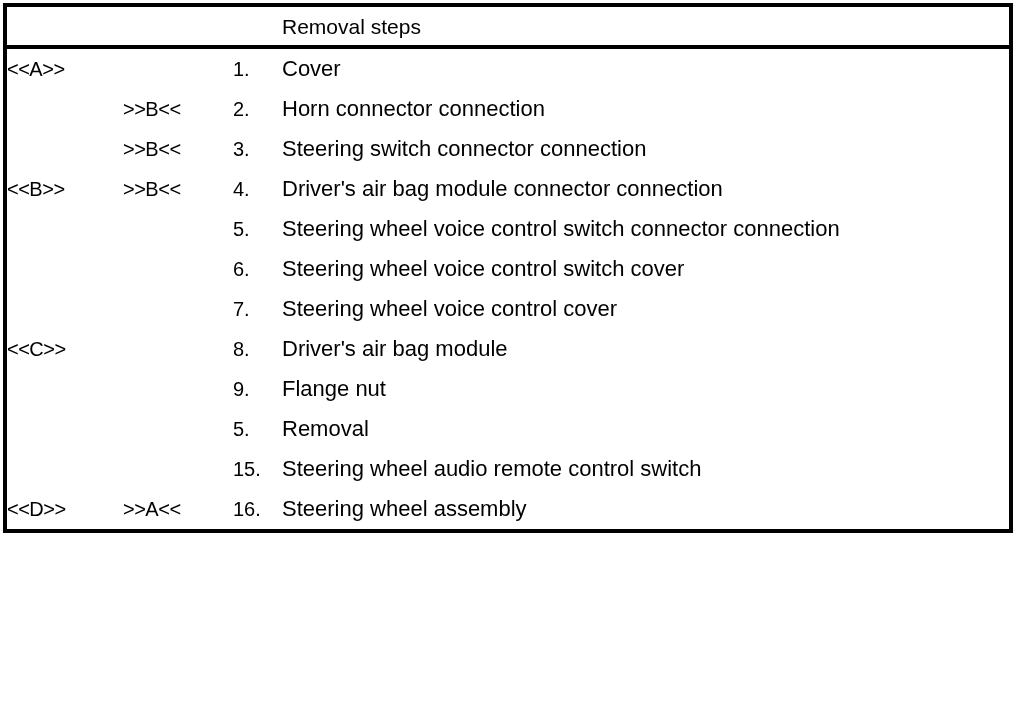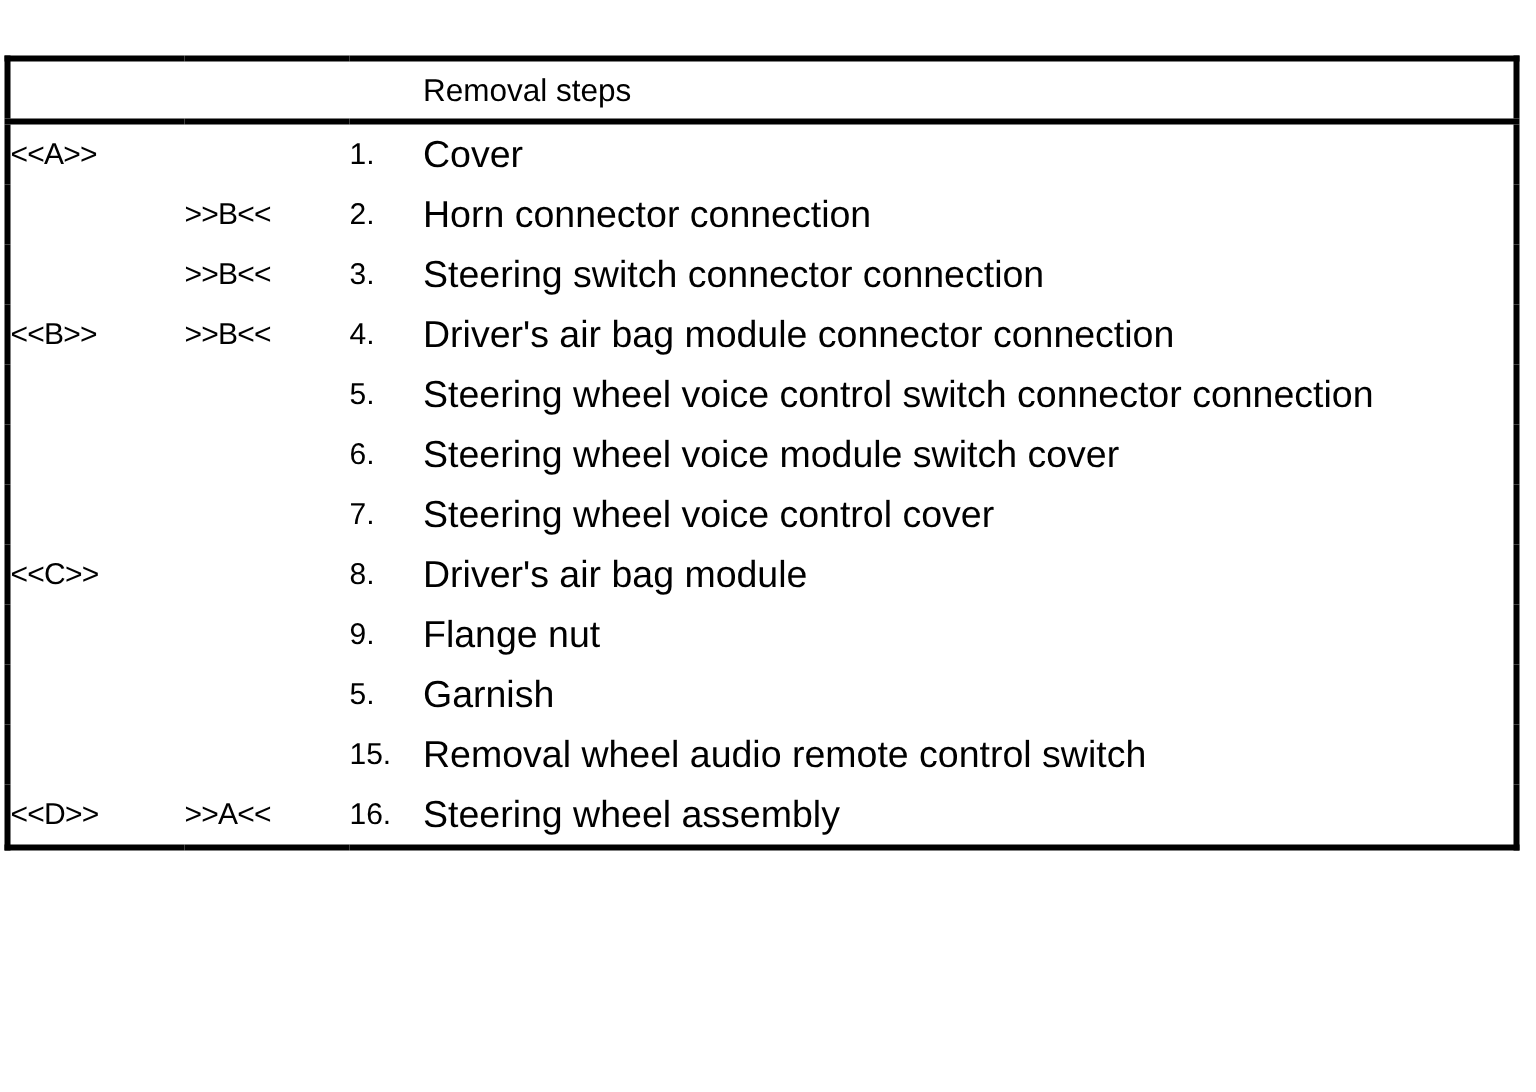--- a/index.html
+++ b/index.html
@@ -27,21 +27,20 @@
   
   table.removal-table {
     position: absolute;
     left: 3px;
     top: 3px;
     width: 1010px;
     border-collapse: collapse;
     table-layout: fixed;
     background: #ffffff;
     border: 4px solid #000000;
-    margin-top: 34px;
   }
 
   table.removal-table col.c-mark-a  { width: 118px; }
   table.removal-table col.c-mark-b  { width: 110px; }
   table.removal-table col.c-num     { width: 49px;  }
   table.removal-table col.c-step    { width: auto;  }
 
   table.removal-table td,
   table.removal-table th {
     border: 0;
@@ -77,21 +76,21 @@
   }
   .cell-num {
     border-right: 2px solid #000000;
     border-bottom: 2px solid #000000;
     padding: 0 0 0 5px;
     font-size: 20px;
   }
   .cell-step {
     border-bottom: 2px solid #000000;
     padding: 0 0 0 7px;
-    font-size: 25px;
+    font-size: 22px;
   }
 
   
   tr.head-row .cell-mark-a,
   tr.head-row .cell-mark-b,
   tr.head-row .cell-num,
   tr.head-row .cell-step {
     border-bottom: 4px solid #000000;
   }
   .head-title {
@@ -223,21 +222,21 @@
         <td class="cell-mark-a">
           <span class="mark-text"></span>
         </td>
         <td class="cell-mark-b">
           <span class="mark-text"></span>
         </td>
         <td class="cell-num">
           <span class="num-text">6.</span>
         </td>
         <td class="cell-step">
-          <span class="step-text">Steering wheel voice module switch cover</span>
+          <span class="step-text">Steering wheel voice control switch cover</span>
         </td>
       </tr>
 
       <tr class="step-row">
         <td class="cell-mark-a">
           <span class="mark-text"></span>
         </td>
         <td class="cell-mark-b">
           <span class="mark-text"></span>
         </td>
@@ -284,39 +283,39 @@
         <td class="cell-mark-a">
           <span class="mark-text"></span>
         </td>
         <td class="cell-mark-b">
           <span class="mark-text"></span>
         </td>
         <td class="cell-num">
           <span class="num-text">5.</span>
         </td>
         <td class="cell-step">
-          <span class="step-text">Garnish</span>
+          <span class="step-text">Removal</span>
         </td>
       </tr>
 
 
 
 
       <tr class="step-row">
         <td class="cell-mark-a">
           <span class="mark-text"></span>
         </td>
         <td class="cell-mark-b">
           <span class="mark-text"></span>
         </td>
         <td class="cell-num">
           <span class="num-text">15.</span>
         </td>
         <td class="cell-step">
-          <span class="step-text">Removal wheel audio remote control switch</span>
+          <span class="step-text">Steering wheel audio remote control switch</span>
         </td>
       </tr>
 
       <tr class="step-row last-row">
         <td class="cell-mark-a">
           <span class="mark-text">&lt;&lt;D&gt;&gt;</span>
         </td>
         <td class="cell-mark-b">
           <span class="mark-text">&gt;&gt;A&lt;&lt;</span>
         </td>

